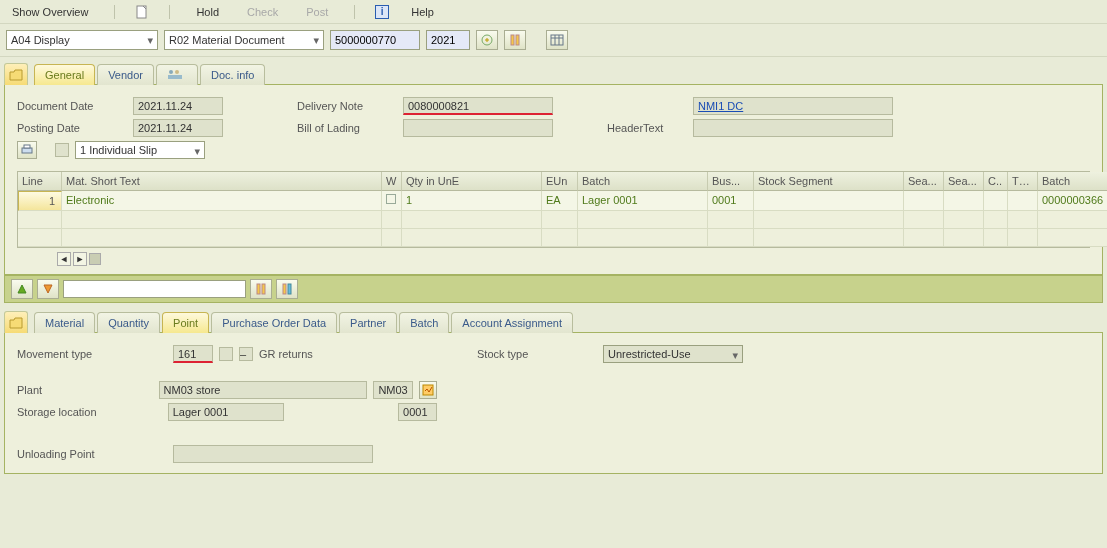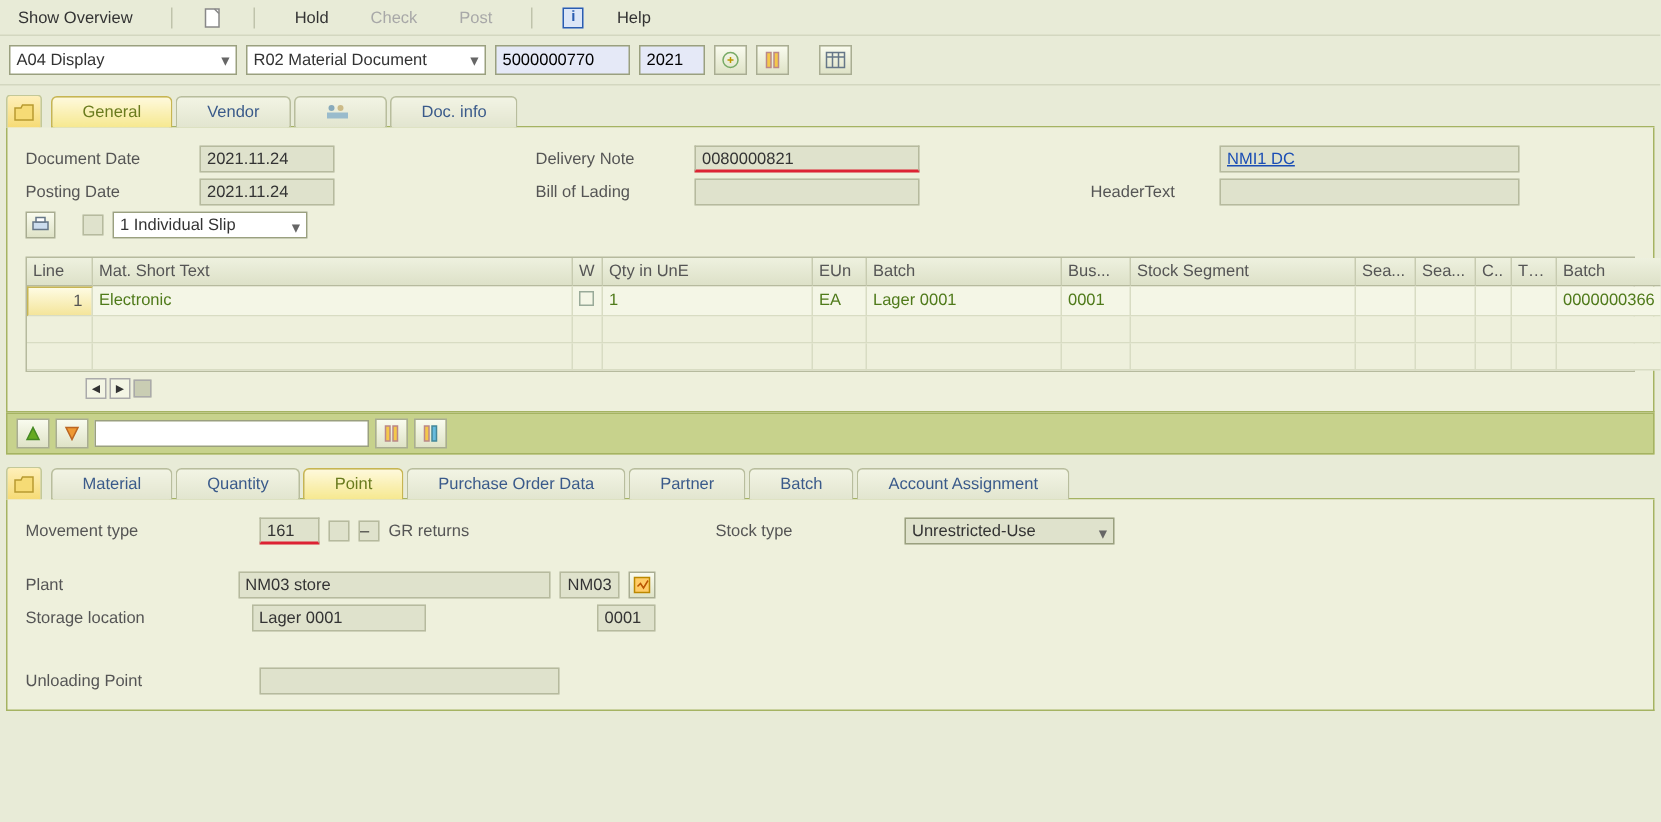--- a/index.html
+++ b/index.html
@@ -59,21 +59,21 @@
     display:flex; align-items:center; justify-content:center;
     position:absolute; left:0; top:0; z-index:2;
   }
   .tabstrip {
     display:flex; align-items:flex-end;
     height:22px; margin-left:30px;
     border-bottom:1px solid #a5b362;
     gap:2px;
   }
   .tab {
-    height:21px; padding:0 20px;
+    height:21px; padding:0 10px;
     border:1px solid #b8bd9d; border-bottom:none;
     background:linear-gradient(#f2f4e4,#e2e5cf);
     border-radius:4px 4px 0 0;
     display:flex; align-items:center;
     color:#3a5a8a;
     position:relative; top:1px;
   }
   .tab.active {
     background:linear-gradient(#fef9dc,#f6e88f);
     border-color:#c7b552;
@@ -218,21 +218,21 @@
         <svg width="16" height="12" viewBox="0 0 16 12">
             <circle cx="4" cy="4" r="2" fill="#8ab"></circle>
             <circle cx="10" cy="4" r="2" fill="#cb8"></circle>
             <rect x="1" y="7" width="14" height="4" fill="#9bc"></rect>
           </svg>
       </span>
     </div>
     <div class="tab">Doc. info</div>
   </div>
   <div class="panel-body">
-    <div style="display:flex; gap:60px;">
+    <div style="display:flex; ">
       <div style="width:280px">
         <div class="form-row">
           <span class="lbl" style="width:110px">Document Date</span>
           <span class="ro-input" style="width:90px">2021.11.24</span>
         </div>
         <div class="form-row">
           <span class="lbl" style="width:110px">Posting Date</span>
           <span class="ro-input" style="width:90px">2021.11.24</span>
         </div>
         <div class="form-row">

